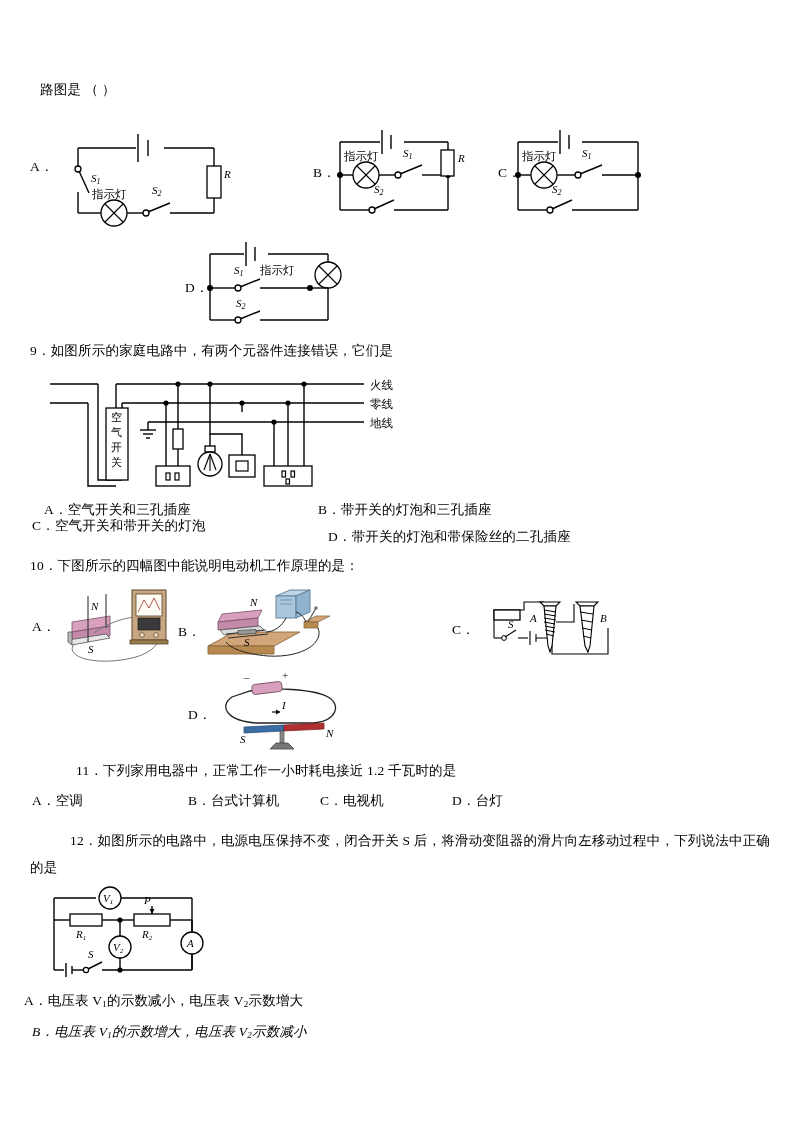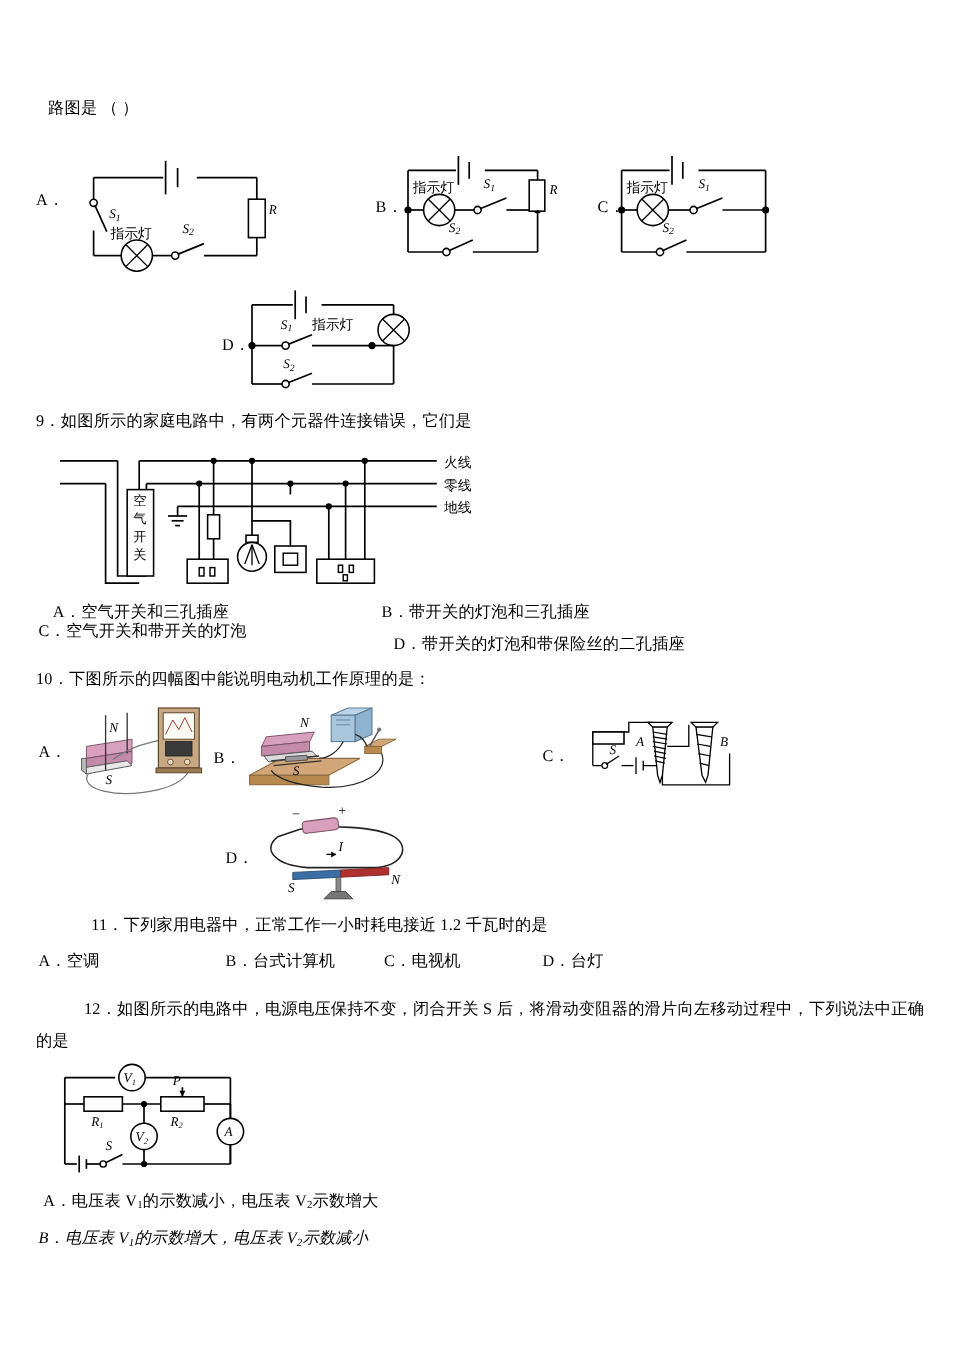--- a/index.html
+++ b/index.html
@@ -458,20 +458,20 @@
       <line class="wire" x1="28" y1="78" x2="28" y2="86" stroke-width="3"></line>
       <path class="wire" d="M 28 82 L 40 82"></path>
       <circle cx="42" cy="82" r="2.6" fill="#fff" stroke="#000" stroke-width="1.2"></circle>
       <line class="wire" x1="44" y1="81" x2="58" y2="74"></line>
       <text class="lbl-i" x="44" y="70" font-size="10">S</text>
       <path class="wire" d="M 58 82 L 148 82"></path>
       <circle class="node" cx="76" cy="82" r="2.6"></circle>
     </svg>
   </div>
 
-  <div class="txt opt" style="left:36px; top:991px;font-family:Liberation Serif, serif;">
+  <div class="txt opt" style="left:24px; top:991px;font-family:Liberation Serif, serif;">
     <span>A．</span><span>电压表 V</span><sub>1</sub><span>的示数减小，电压表 V</span><sub>2</sub><span>示数增大</span>
   </div>
   <div class="txt opt" style="left:32px; top:1022px;font-style:italic;">
     <span>B．</span><span>电压表 V</span><sub>1</sub><span>的示数增大，电压表 V</span><sub>2</sub><span>示数减小</span>
   </div>
 
 </div>
 
 </body></html>

